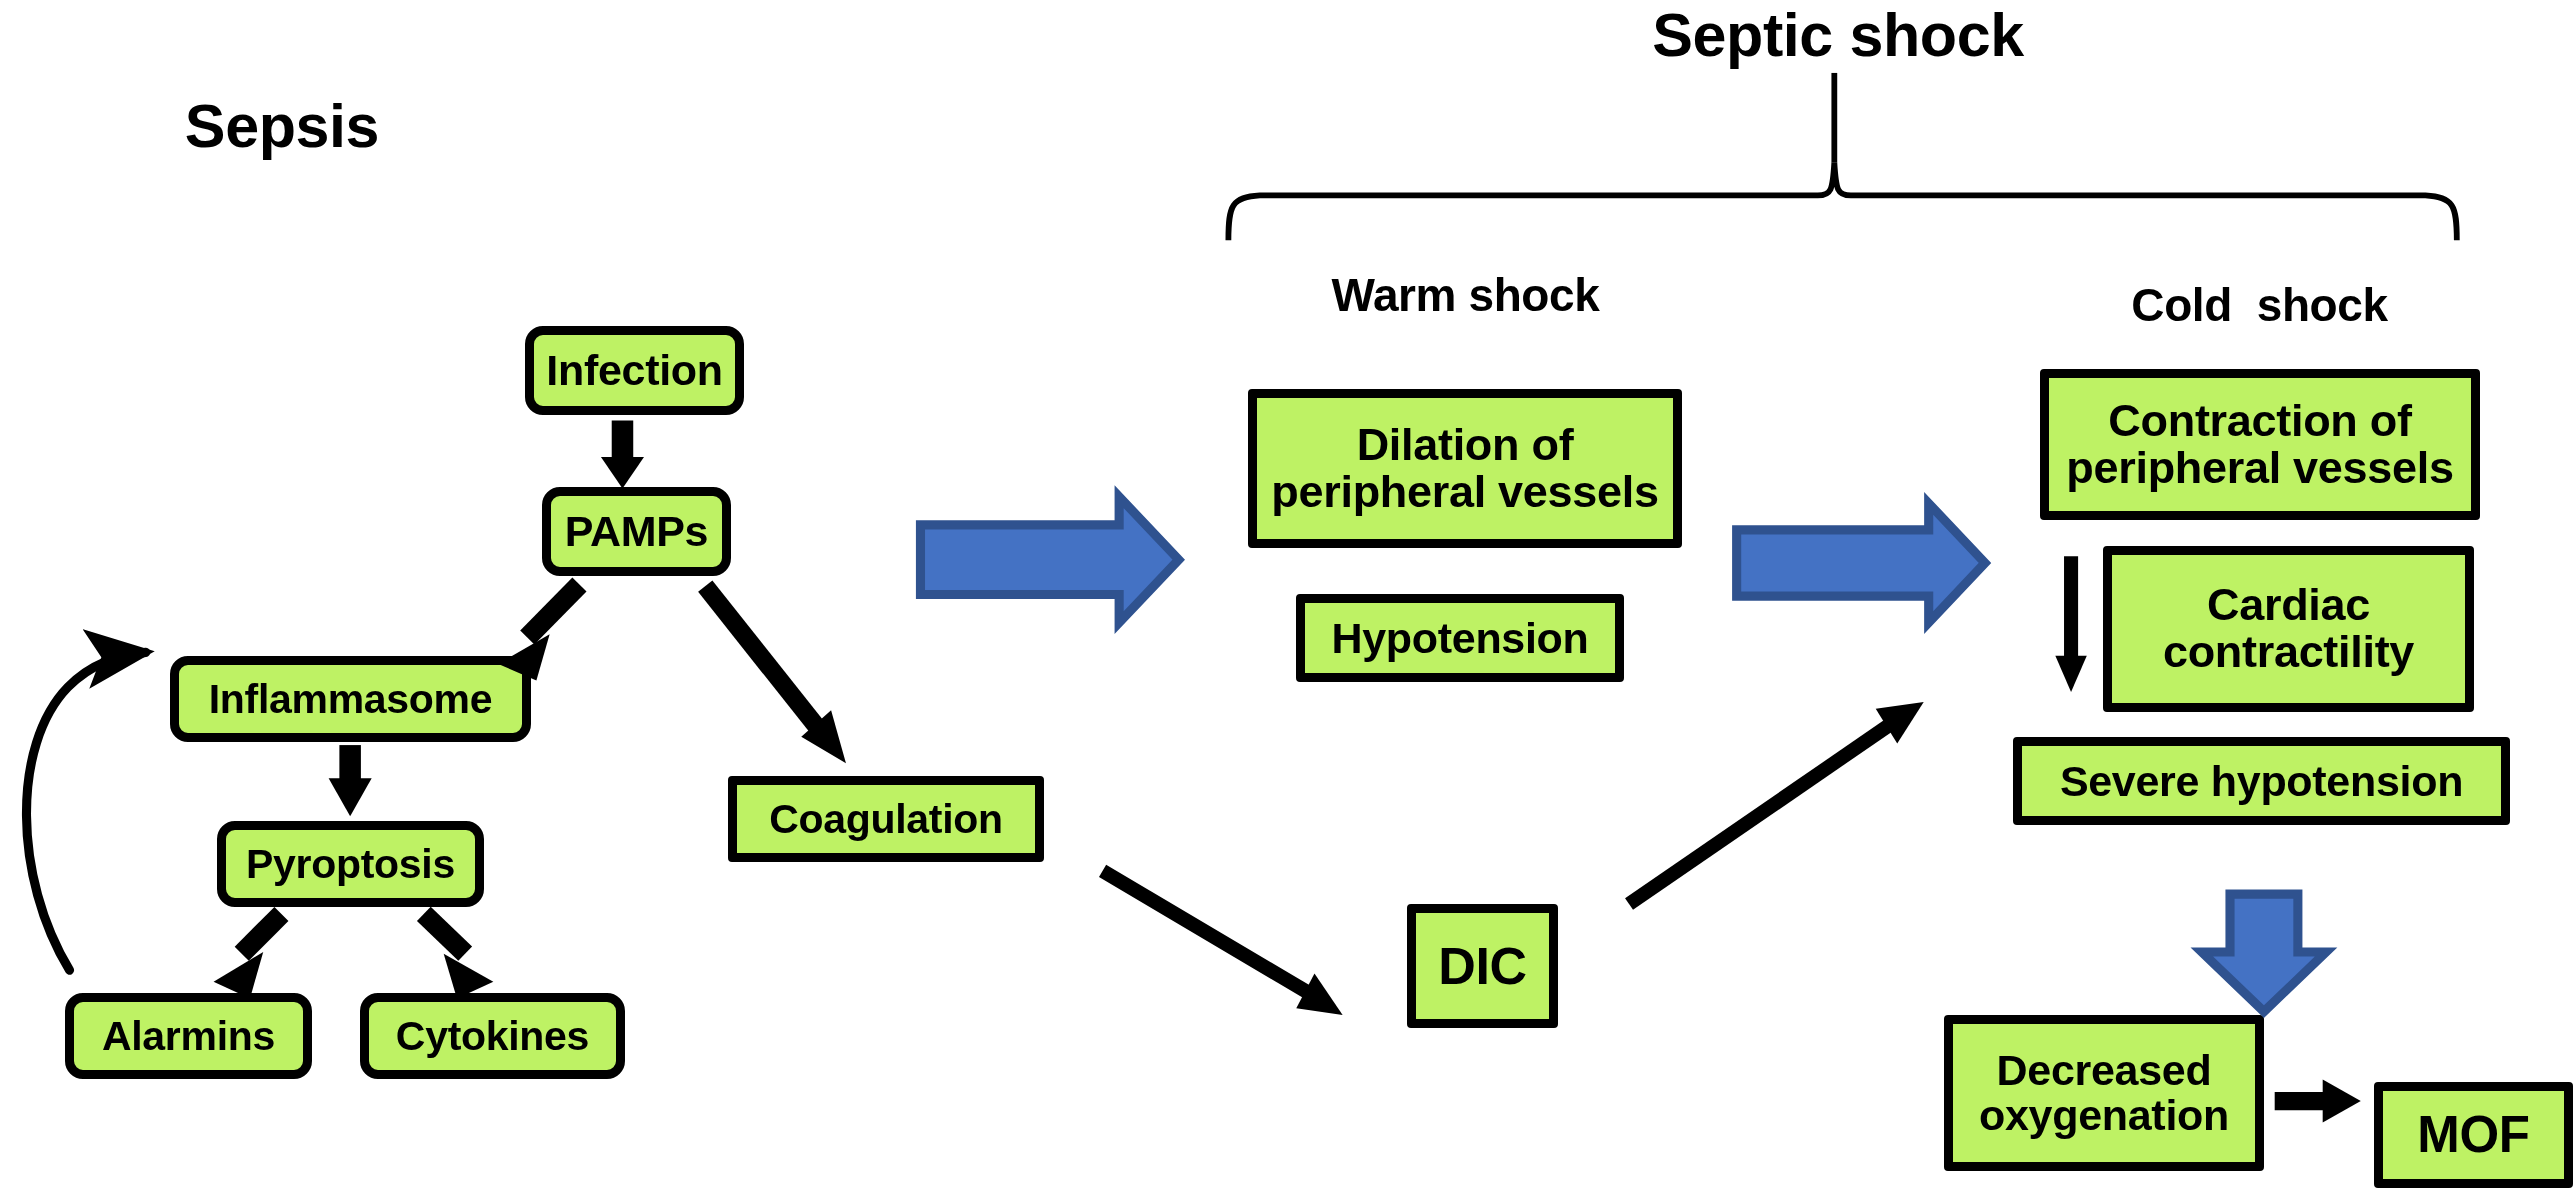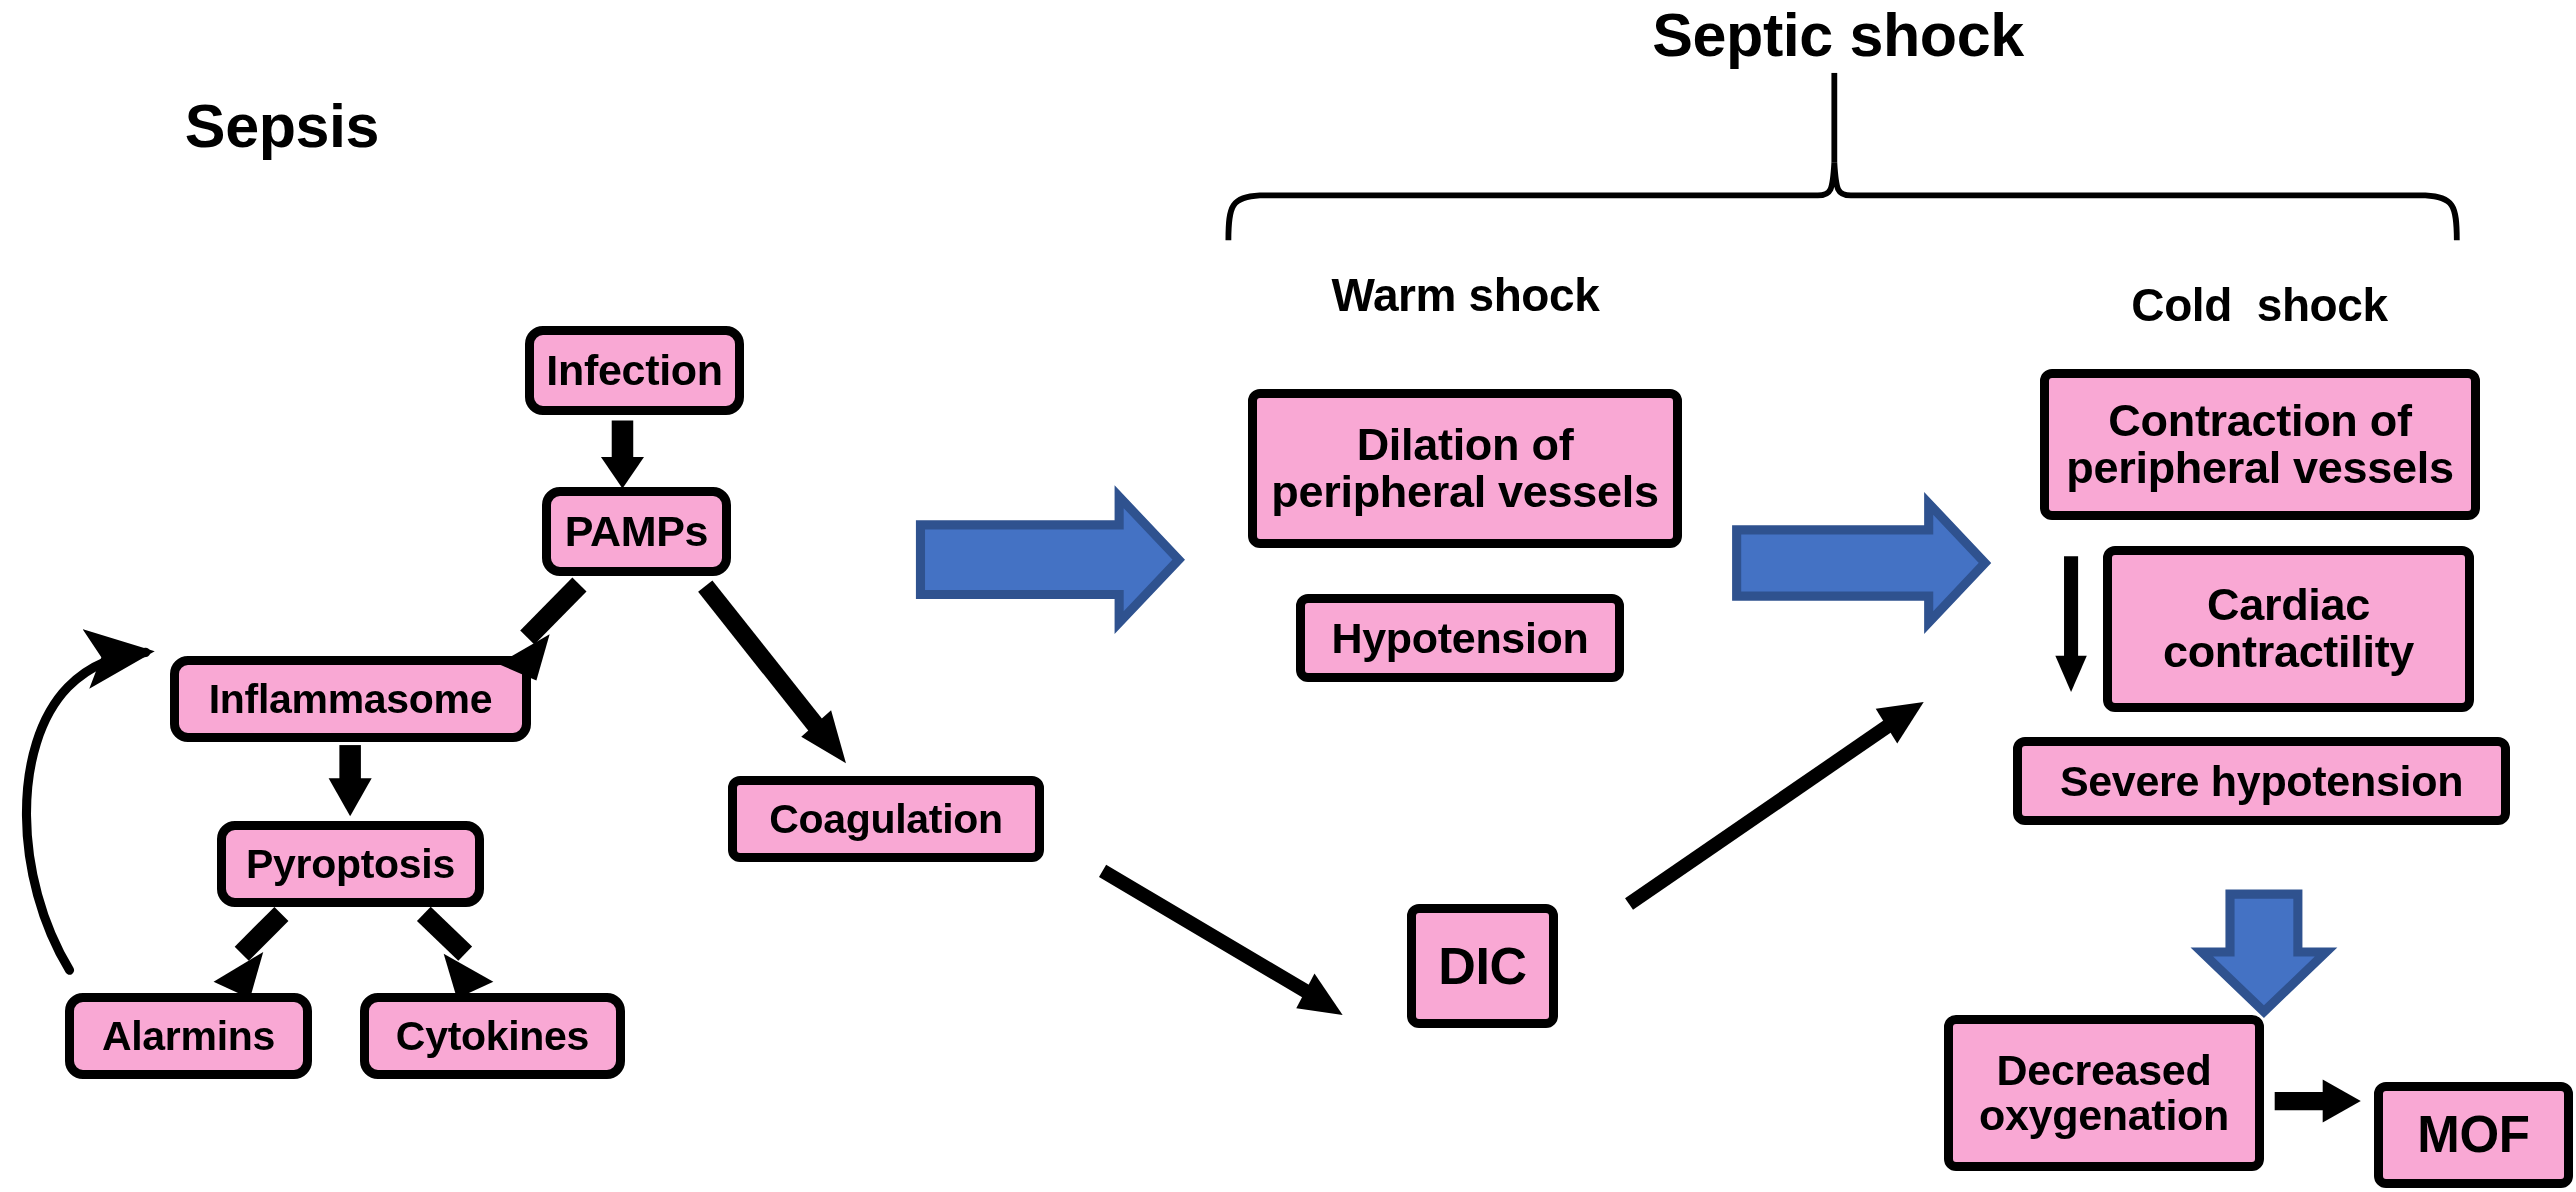--- a/index.html
+++ b/index.html
@@ -2,34 +2,34 @@
 <html style="font-size:13.2px"><head>
 <meta charset="utf-8">
 <style>
   html,body{margin:0;padding:0;background:#ffffff;}
   body{width:2576px;height:1193px;font-family:"Liberation Sans",sans-serif;overflow:hidden;}
   #stage{position:relative;width:2576px;height:1193px;background:#fff;}
 
   .node{
     position:absolute;
     box-sizing:border-box;
-    background:#f9a8d4;
+    background:#bef264;
     border:9px solid #000000;
     color:#000000;
     display:flex;
     align-items:center;
     justify-content:center;
     text-align:center;
     font-weight:700;
     line-height:1.04;
     white-space:pre-line;
     letter-spacing:-0.3px;
   }
   .node.round{border-radius:18px;}
-  .node.sharp{border-radius:12px;}
+  .node.sharp{border-radius:4px;}
 
   .title{
     position:absolute;
     font-weight:700;
     color:#000000;
     text-align:center;
     white-space:pre;
     letter-spacing:-0.4px;
   }
   .title.big{font-size:61px;}

